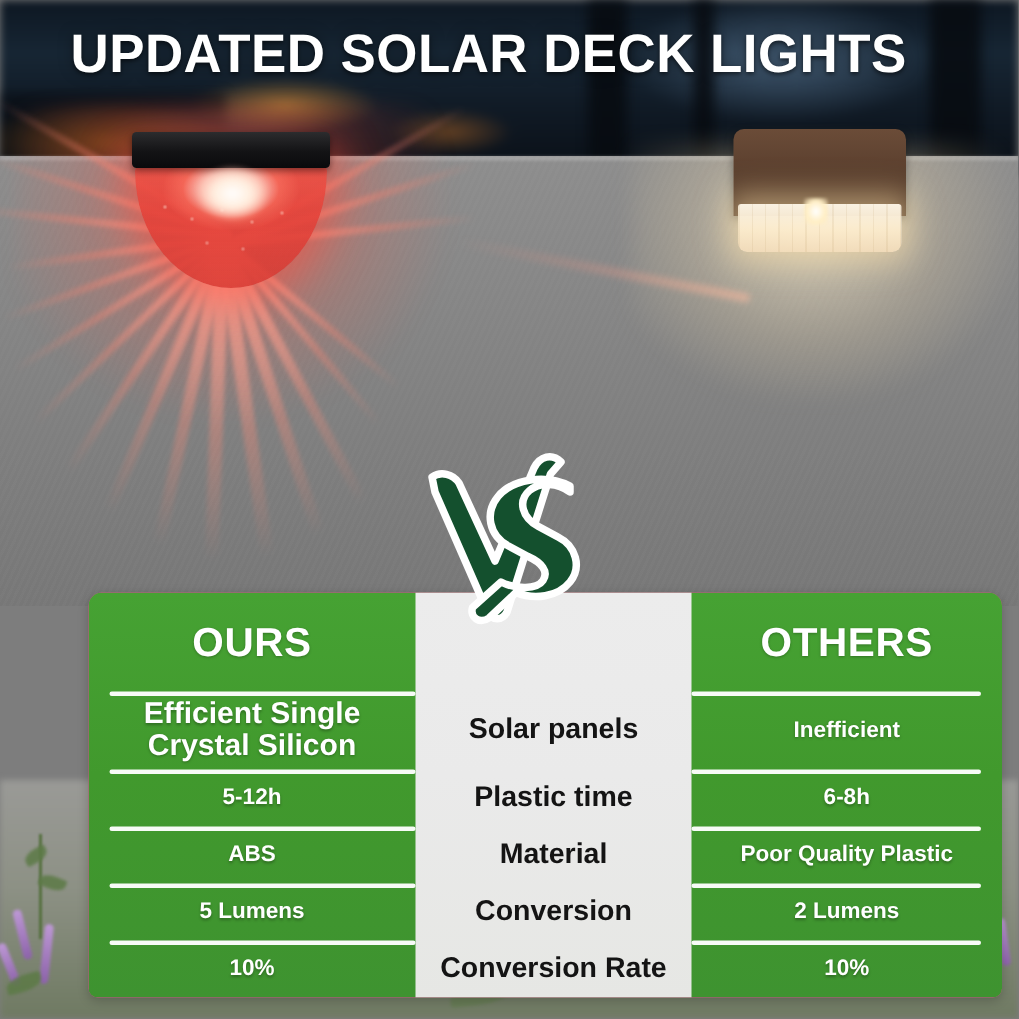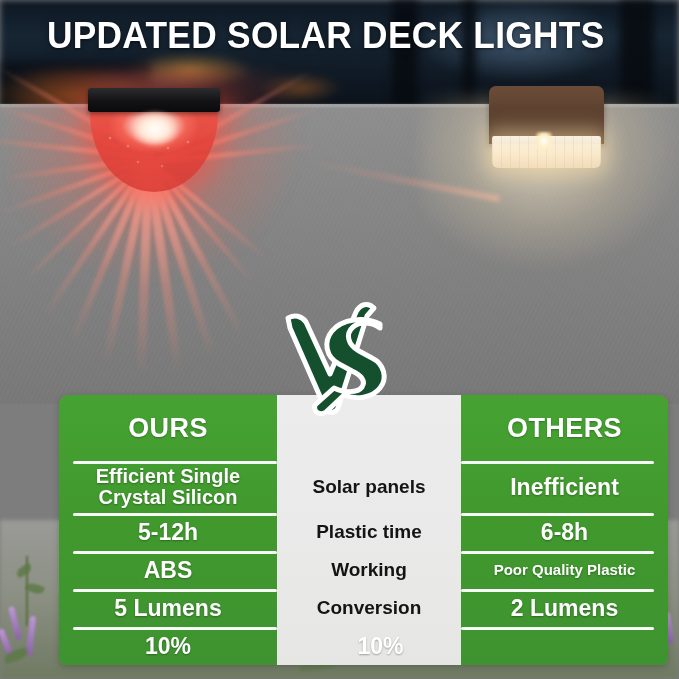--- a/index.html
+++ b/index.html
@@ -101,21 +101,21 @@
   .rows{position:absolute;inset:0;display:flex;flex-direction:column;}
   .row{display:flex;position:relative;}
   .row.head{height:66px;}
   .row.r{height:40.8px;}
   .cell{display:flex;align-items:center;justify-content:center;text-align:center;box-sizing:border-box;}
   .c-left{width:218px;padding:0 8px;}
   .c-mid{width:184px;padding:0 6px;text-align:center;}
   .c-right{width:207px;padding:0 8px;}
   .hd{color:#fff;font-weight:bold;font-size:27px;letter-spacing:.4px;
       text-shadow:0 1px 2px rgba(0,0,0,.28);}
-  .side-txt{color:#fff;font-weight:bold;font-size:23px;line-height:1.07;
+  .side-txt{color:#fff;font-weight:bold;font-size:15px;line-height:1.07;
       text-shadow:0 1px 2px rgba(0,0,0,.3);}
   .side-txt.two{font-size:20px;}
   .side-txt.sm{font-size:15px;}
   .mid-txt{color:#141414;font-weight:bold;font-size:19px;}
   .divider{position:absolute;height:3px;background:#fff;opacity:.96;border-radius:2px;}
   .divider.dl{left:14px;width:204px;}
   .divider.dr{left:402px;width:193px;}
 </style>
 </head>
 <body>
@@ -241,21 +241,21 @@
         <div class="cell c-right">
           <span class="side-txt">6-8h</span>
         </div>
       </div>
 
       <div class="row r" style="height:38px;">
         <div class="cell c-left">
           <span class="side-txt">ABS</span>
         </div>
         <div class="cell c-mid">
-          <span class="mid-txt">Working</span>
+          <span class="mid-txt">Material</span>
         </div>
         <div class="cell c-right">
           <span class="side-txt sm">Poor Quality Plastic</span>
         </div>
       </div>
 
       <div class="row r" style="height:38px;">
         <div class="cell c-left">
           <span class="side-txt">5 Lumens</span>
         </div>
@@ -263,20 +263,23 @@
           <span class="mid-txt">Conversion</span>
         </div>
         <div class="cell c-right">
           <span class="side-txt">2 Lumens</span>
         </div>
       </div>
 
       <div class="row r" style="height:38px;">
         <div class="cell c-left">
           <span class="side-txt">10%</span>
+        </div>
+        <div class="cell c-mid">
+          <span class="mid-txt">Conversion Rate</span>
         </div>
         <div class="cell c-right">
           <span class="side-txt">10%</span>
         </div>
       </div>
     </div>
 
     <div class="divider dl" style="top:66px;"></div>
     <div class="divider dr" style="top:66px;"></div>
 

